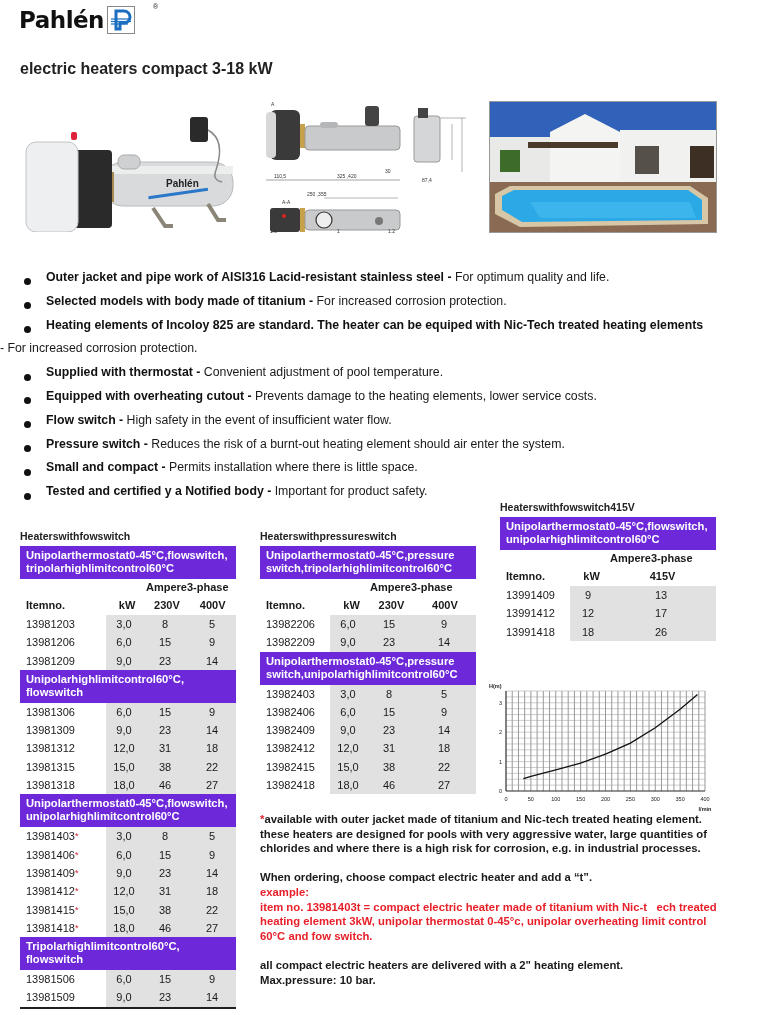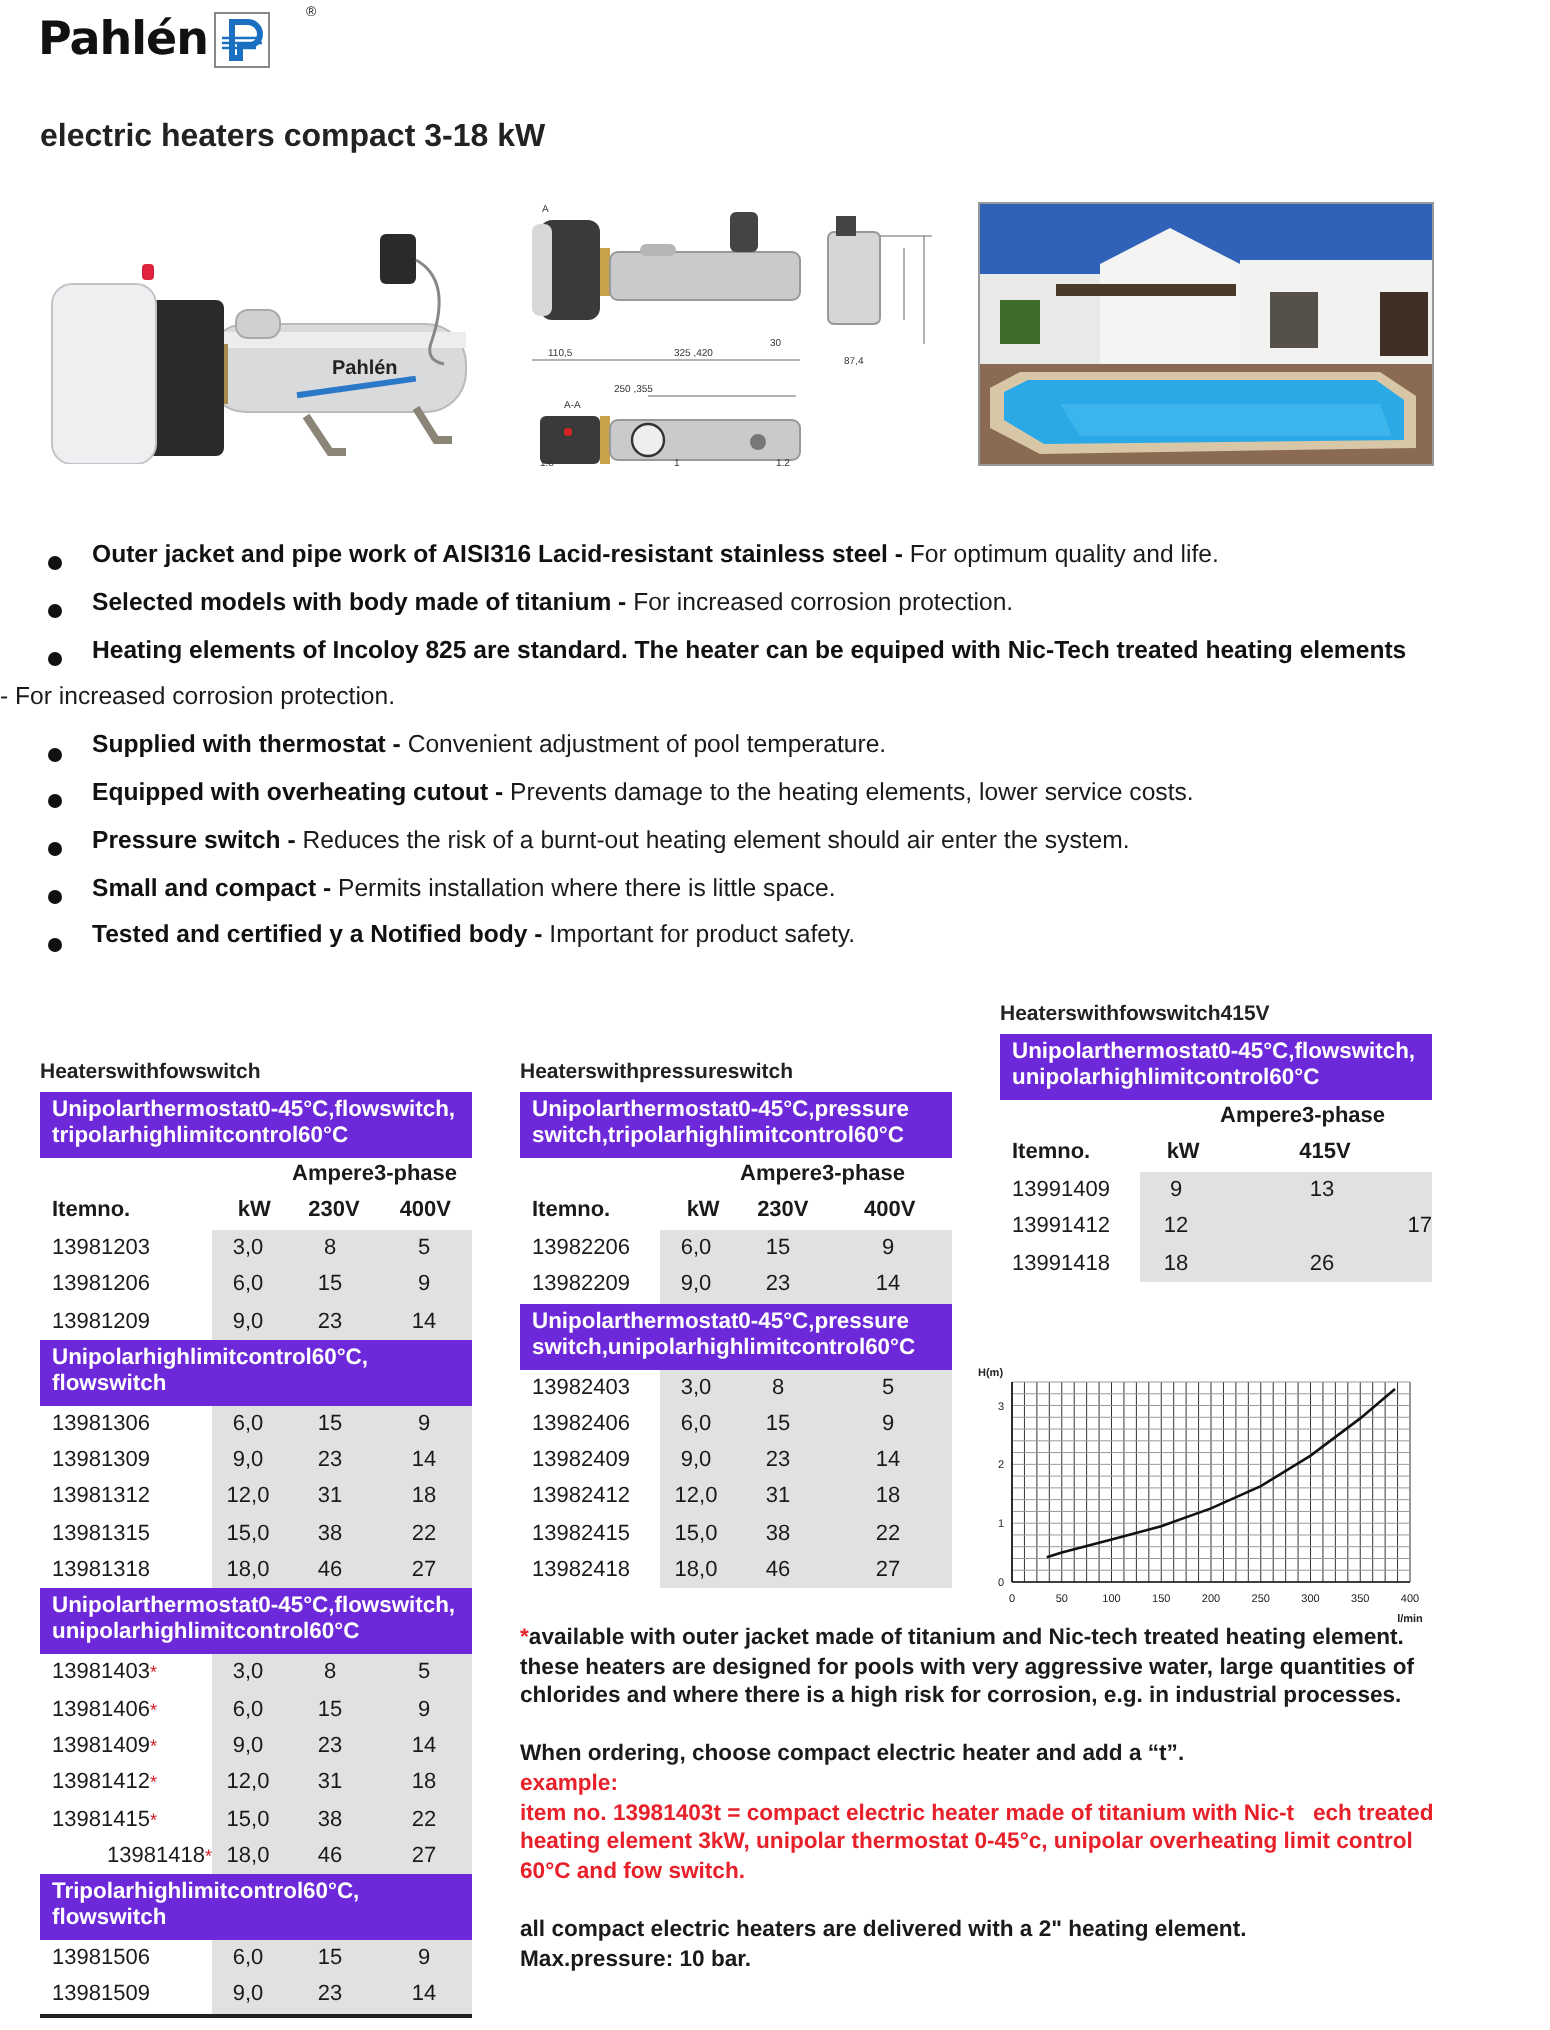--- a/index.html
+++ b/index.html
@@ -160,20 +160,24 @@
   <div class="feat">
     <span class="bullet"></span>
     <span><b>Supplied with thermostat -</b><span> Convenient adjustment of pool temperature.</span></span>
   </div>
   <div class="feat">
     <span class="bullet"></span>
     <span><b>Equipped with overheating cutout -</b><span> Prevents damage to the heating elements, lower service costs.</span></span>
   </div>
   <div class="feat">
     <span class="bullet"></span>
+    <span><b>Flow switch -</b><span> High safety in the event of insufficient water flow.</span></span>
+  </div>
+  <div class="feat">
+    <span class="bullet"></span>
     <span><b>Pressure switch -</b><span> Reduces the risk of a burnt-out heating element should air enter the system.</span></span>
   </div>
   <div class="feat">
     <span class="bullet"></span>
     <span><b>Small and compact -</b><span> Permits installation where there is little space.</span></span>
   </div>
   <div class="feat">
     <span class="bullet"></span>
     <span><b>Tested and certified y a Notified body -</b><span> Important for product safety.</span></span>
   </div>
@@ -289,21 +293,21 @@
     </div>
     <div class="row">
       <div class="c-item" style="width: 80px;">13981415<span class="star">*</span></div>
       <div class="c-rest">
         <div class="c" style="width: 36px;">15,0</div>
         <div class="c" style="width: 46px;">38</div>
         <div class="c" style="width: 48px;">22</div>
       </div>
     </div>
     <div class="row">
-      <div class="c-item" style="width: 80px; text-align: right;">13981418<span class="star">*</span></div>
+      <div class="c-item" style="width: 80px;">13981418<span class="star">*</span></div>
       <div class="c-rest">
         <div class="c" style="width: 36px;">18,0</div>
         <div class="c" style="width: 46px;">46</div>
         <div class="c" style="width: 48px;">27</div>
       </div>
     </div>
     <div class="hdr">Tripolarhighlimitcontrol60°C, flowswitch</div>
     <div class="row">
       <div class="c-item" style="width: 80px;">13981506</div>
       <div class="c-rest">
@@ -411,21 +415,21 @@
       <div class="c-item" style="width: 64px;">13991409</div>
       <div class="c-rest">
         <div class="c" style="width: 36px;">9</div>
         <div class="c" style="width: 110px;">13</div>
       </div>
     </div>
     <div class="row">
       <div class="c-item" style="width: 64px;">13991412</div>
       <div class="c-rest">
         <div class="c" style="width: 36px;">12</div>
-        <div class="c" style="width: 110px; text-align: right;">17</div>
+        <div class="c" style="width: 110px;">17</div>
       </div>
     </div>
     <div class="row">
       <div class="c-item" style="width: 64px;">13991418</div>
       <div class="c-rest">
         <div class="c" style="width: 36px;">18</div>
         <div class="c" style="width: 110px;">26</div>
       </div>
     </div>
   </div>

